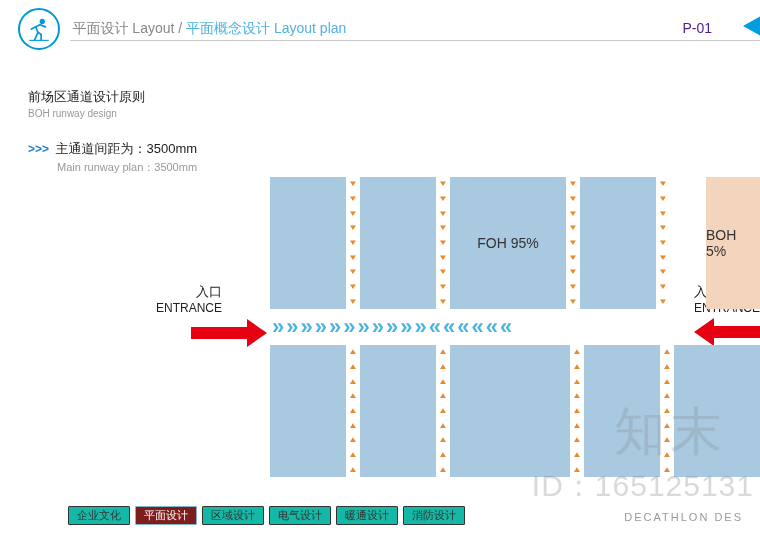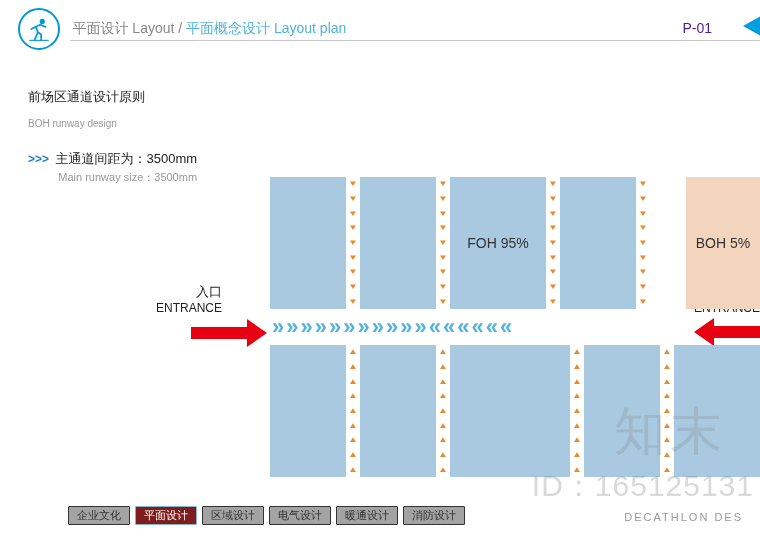--- a/index.html
+++ b/index.html
@@ -11,21 +11,21 @@
   .logo-circle { width: 42px; height: 42px; border: 2px solid #0099d6; border-radius: 50%; display: inline-flex; align-items: center; justify-content: center; color: #0099d6; vertical-align: middle; }
   .logo-circle svg { width: 26px; height: 26px; }
   .breadcrumb { display: inline-block; vertical-align: middle; margin-left: 8px; font-size: 14px; }
   .bc1 { color: #888; }
   .bc2 { color: #4fb3e0; }
   .page-no { position: absolute; right: 48px; top: 20px; font-size: 14px; color: #4c1d95; }
   .corner-tri { position: absolute; right: -1px; top: 16px; width: 0; height: 0; border-top: 10px solid transparent; border-bottom: 10px solid transparent; border-right: 18px solid #009de0; }
 
   
   .body-text { position: absolute; left: 28px; top: 88px; }
-  .title-cn { font-size: 13px; color: #222; font-weight: 500; margin-bottom: 12px; }
+  .title-cn { font-size: 13px; color: #222; font-weight: 500; margin-bottom: 2px; }
   .title-en { font-size: 10px; color: #999; margin-bottom: 20px; }
   .spec-row { margin-top: 6px; text-align: right; }
   .marker { font-size: 12px; font-weight: bold; margin-right: 2px; }
   .marker.blue { color: #1e7fd6; }
   .marker.orange { color: #e88a2e; }
   .spec-cn { font-size: 13px; color: #222; font-weight: 500; }
   .spec-en { font-size: 11px; color: #999; margin-left: 24px; margin-top: 2px; }
 
   
   .diagram { position: absolute; left: 270px; top: 177px; width: 490px; height: 310px; }
@@ -49,21 +49,21 @@
   .arrow-left { position: absolute; left: 191px; top: 321px; width: 76px; height: 24px; }
   .arrow-right { position: absolute; right: -10px; top: 320px; width: 76px; height: 24px; }
   .arrow-body { position: absolute; top: 6px; height: 12px; background: #e60012; }
   .arrow-left .arrow-body { left: 0; width: 56px; }
   .arrow-left .arrow-head { position: absolute; left: 56px; top: -2px; width: 0; height: 0; border-top: 14px solid transparent; border-bottom: 14px solid transparent; border-left: 20px solid #e60012; }
   .arrow-right .arrow-body { right: 0; width: 56px; }
   .arrow-right .arrow-head { position: absolute; right: 56px; top: -2px; width: 0; height: 0; border-top: 14px solid transparent; border-bottom: 14px solid transparent; border-right: 20px solid #e60012; }
 
   
   .footer { position: absolute; left: 68px; bottom: 12px; display: flex; gap: 5px; }
-  .tab { border: 1px solid #333; padding: 1px 8px; font-size: 11px; color: #333; background: #a3a3a3; border-radius: 1px; }
+  .tab { border: 1px solid #333; padding: 1px 8px; font-size: 11px; color: #333; background: #14b8a6; border-radius: 1px; }
   .tab.active { background: #7f1d1d; color: #fff; border-color: #7fb8d0; }
   .footer-brand { position: absolute; right: 17px; bottom: 14px; font-size: 11px; letter-spacing: 2px; color: #999; }
 
   
   .wm1 { position: absolute; right: 34px; bottom: 70px; font-size: 52px; color: rgba(120,120,120,0.22); font-weight: 500; letter-spacing: 4px; pointer-events: none; }
   .wm2 { position: absolute; right: 6px; bottom: 30px; font-size: 30px; color: rgba(120,120,120,0.28); font-weight: 500; letter-spacing: 1px; pointer-events: none; }
 </style>
 </head>
 <body>
 
@@ -85,21 +85,21 @@
   <div class="header-line"></div>
 </div>
 
 <div class="body-text">
   <div class="title-cn">前场区通道设计原则</div>
   <div class="title-en">BOH runway design</div>
 
   <div class="spec-row">
     <span class="marker blue">&gt;&gt;&gt;</span>
     <span class="spec-cn">主通道间距为：3500mm</span>
-    <div class="spec-en">Main runway size：3500mm</div>
+    <div class="spec-en">Main runway plan：3500mm</div>
   </div>
 
 </div>
 
 <div class="entrance-left">
   <span class="cn">入口</span>
   <span class="en">ENTRANCE</span>
 </div>
 <div class="arrow-left">
   <div class="arrow-body"></div>
@@ -135,21 +135,21 @@
         <span>▼</span>
         <span>▼</span>
         <span>▼</span>
         <span>▼</span>
         <span>▼</span>
         <span>▼</span>
         <span>▼</span>
         <span>▼</span>
         <span>▼</span>
       </div>
-    <div class="block" style="width:96px">FOH 95%</div>
+    <div class="block" style="width:116px">FOH 95%</div>
     <div class="gap-v">
         <span>▼</span>
         <span>▼</span>
         <span>▼</span>
         <span>▼</span>
         <span>▼</span>
         <span>▼</span>
         <span>▼</span>
         <span>▼</span>
         <span>▼</span>

